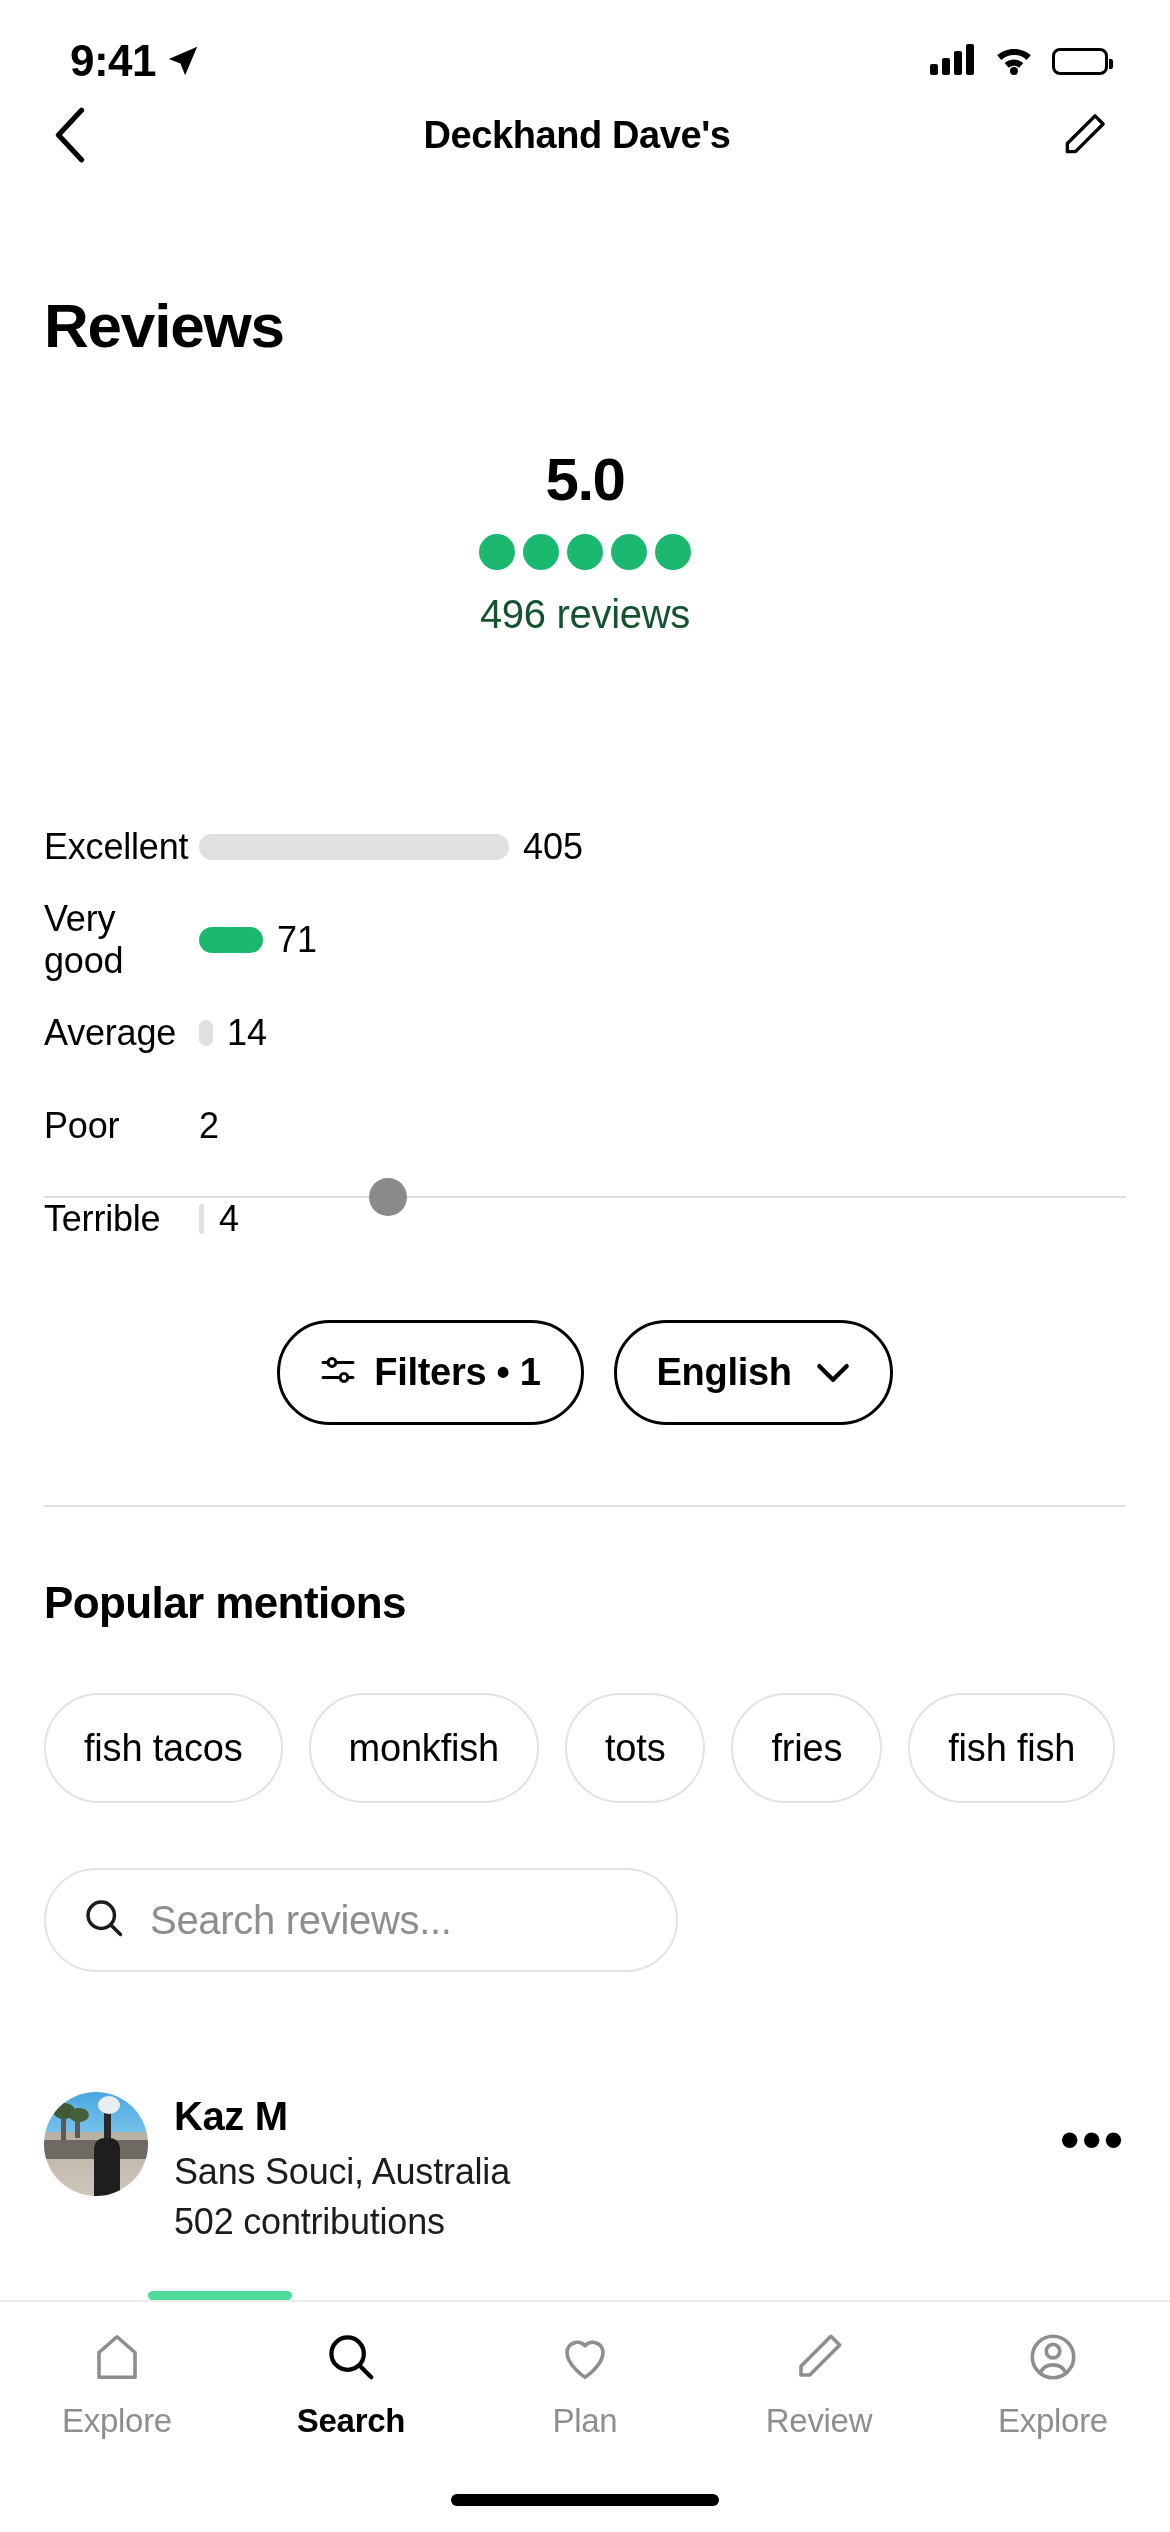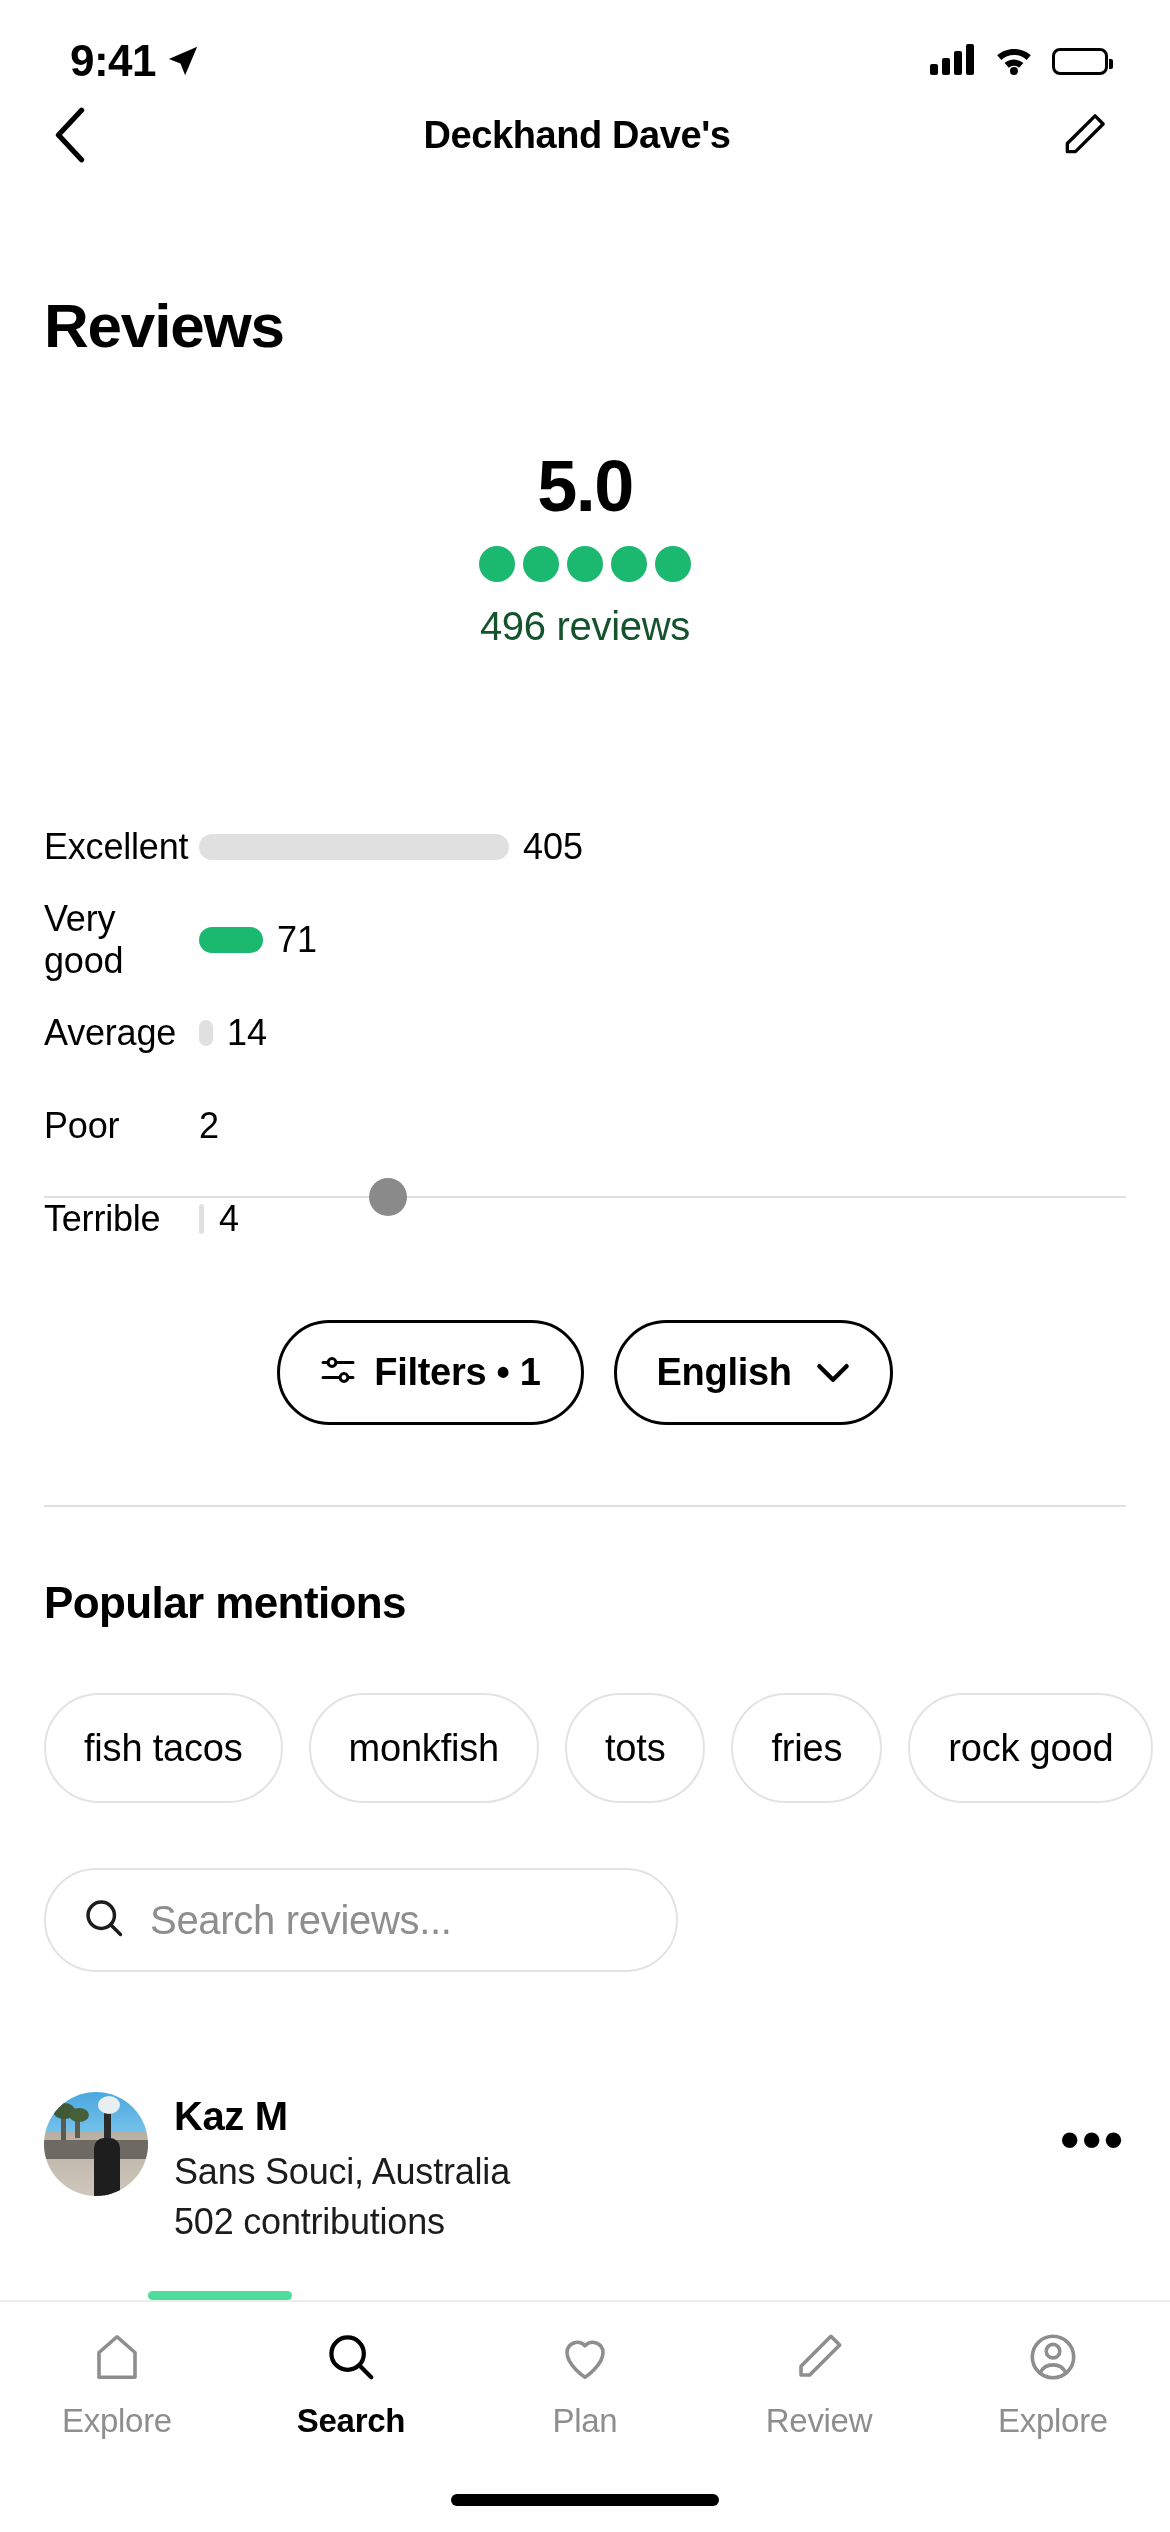--- a/index.html
+++ b/index.html
@@ -43,21 +43,21 @@
               width: 60px; height: 60px; cursor: pointer; background: none; border: none; }
 
   
   .page-title {
     position: absolute; top: 290px; left: 44px;
     font-size: 62px; font-weight: 700; color: #000; letter-spacing: -1.2px;
   }
 
   
   .rating-block { position: absolute; top: 450px; left: 0; width: 1170px; text-align: center; }
-  .rating-value { font-size: 72px; font-weight: 700; color: #000; letter-spacing: -1.5px; line-height: 1; }
+  .rating-value { font-size: 60px; font-weight: 700; color: #000; letter-spacing: -1.5px; line-height: 1; }
   .bubbles { margin-top: 24px; display: flex; justify-content: center; gap: 8px; }
   .bubble { width: 36px; height: 36px; border-radius: 50%; }
   .rating-count { margin-top: 22px; font-size: 40px; color: #14532d; letter-spacing: -0.3px; }
 
   
   .dist { position: absolute; top: 800px; left: 44px; width: 1082px; }
   .dist-row { display: flex; align-items: center; height: 93px; }
   .dist-label { width: 155px; font-size: 36px; color: #000; letter-spacing: -0.2px; }
   .dist-track { position: relative; width: 310px; height: 26px; display: flex; align-items: center; }
   .dist-bar { height: 26px; border-radius: 13px; }
@@ -266,21 +266,21 @@
   </div>
 
   <div class="divider" style="top:1505px"></div>
 
   <div class="section-title" style="top:1578px">Popular mentions</div>
   <div class="chips" id="chips">
       <div class="chip">fish tacos</div>
       <div class="chip">monkfish</div>
       <div class="chip">tots</div>
       <div class="chip">fries</div>
-      <div class="chip">rock good</div>
+      <div class="chip">fish fish</div>
     </div>
 
   <div class="searchbox">
     <span>
       <svg width="44" height="44" viewBox="0 0 24 24" fill="none">
         <circle cx="10.5" cy="10.5" r="7.2" stroke="#1c1c1c" stroke-width="1.9"></circle>
         <path d="M15.8 15.8L21 21" stroke="#1c1c1c" stroke-width="1.9" stroke-linecap="round"></path>
       </svg>
     </span>
     <span class="search-ph">Search reviews...</span>

